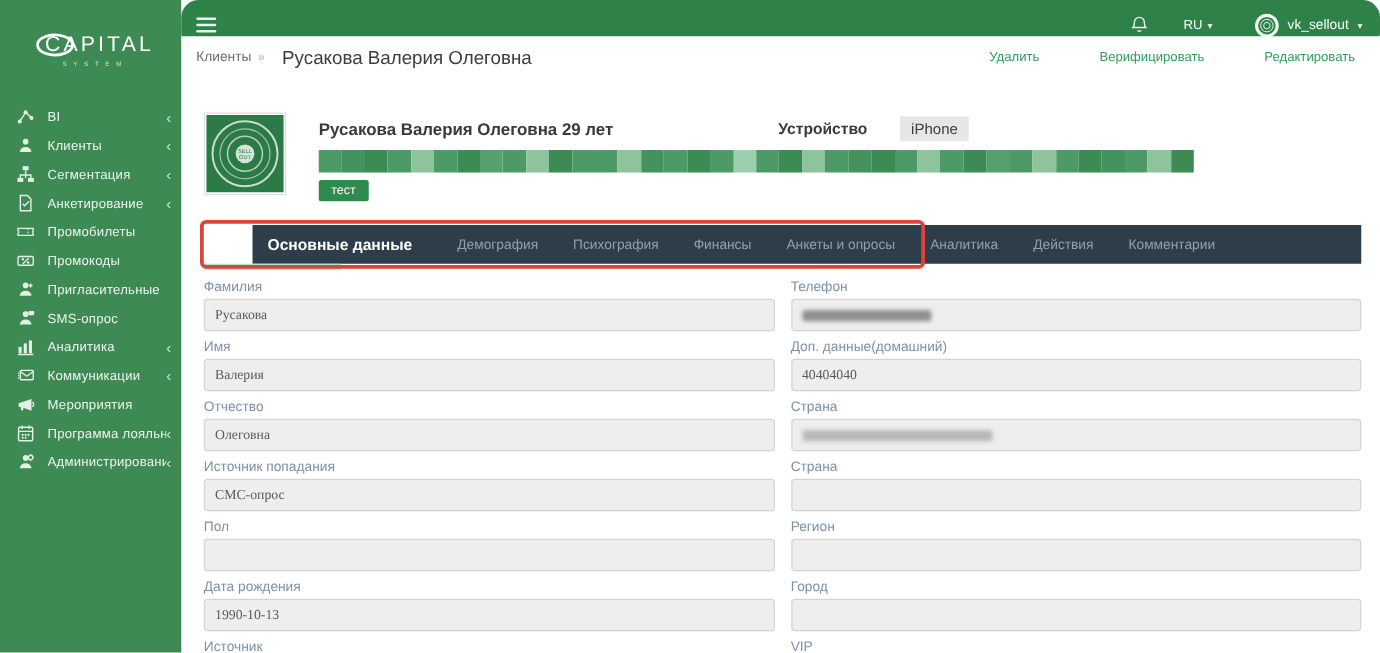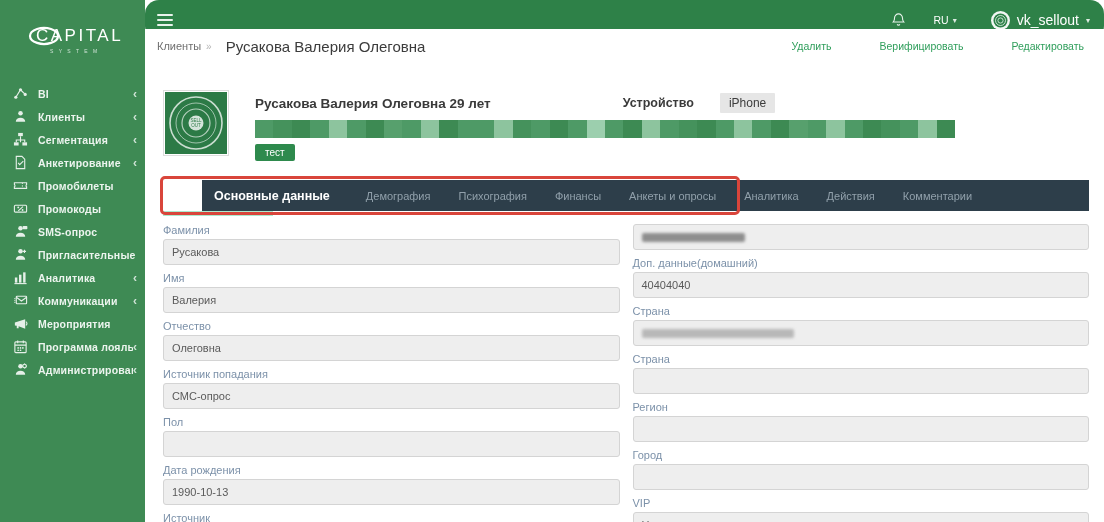--- a/index.html
+++ b/index.html
@@ -6,38 +6,38 @@
   html,body { width:1104px; height:522px; overflow:hidden;
     font-family:"Liberation Sans", sans-serif; background:#fff; }
 
   
   .sidebar { position:absolute; left:0; top:0; width:145px; height:522px;
     background:#3e8a54; z-index:3; }
   .logo { padding:22px 0 14px 14px; }
   .logo svg { display:block; }
   .menu { margin-top:6px; }
   .menu-item { display:flex; align-items:center; height:23px; padding:0 8px 0 13px;
-    color:#ecf4ee; font-size:10.5px; cursor:pointer;font-weight:bold; }
+    color:#ecf4ee; font-size:10.5px; cursor:pointer; }
   .menu-item .mi-icon { width:15px; height:15px; margin-right:10px; flex:0 0 15px; opacity:.95; }
   .menu-item .mi-label { flex:1; letter-spacing:.2px; white-space:nowrap; overflow:hidden; }
   .menu-item .mi-chevron { color:#cfe3d6; font-size:12px; line-height:1; }
 
   
   .topbar { position:absolute; left:145px; top:0; right:0; height:40px;
     background:#2e8148; display:flex; align-items:center; color:#fff;border-radius:14px; }
   .hamburger { width:16px; margin-left:12px; cursor:pointer; }
   .hamburger div { height:2px; background:#e9f3ec; margin:3px 0; border-radius:1px; }
   .topbar-right { margin-left:auto; display:flex; align-items:center; gap:0; }
   .bell { width:15px; height:16px; margin-right:28px; cursor:pointer; }
   .lang { display:flex; align-items:center; gap:4px; font-size:10.5px; margin-right:34px; cursor:pointer; }
   .caret { font-size:8px; color:#dcebe1; }
   .user { display:flex; align-items:center; gap:7px; margin-right:14px; cursor:pointer; }
   .user .mini-avatar { width:19px; height:19px; border-radius:50%; background:#f2f6f3;
     display:flex; align-items:center; justify-content:center; }
-  .user .uname { font-size:14px;text-align:right; }
+  .user .uname { font-size:11px;text-align:right; }
 
   
   .crumb-row { position:absolute; left:145px; top:29px; right:0; height:34px; background:#fff;
     display:flex; align-items:center; padding:0 20px 0 12px; }
   .crumb { font-size:11px; color:#6f6f6f; }
   .crumb-sep { font-size:10px; color:#b5b5b5; margin:0 6px 0 5px; }
   .page-title { font-size:15px; color:#3c3c3c; margin-left:8px; }
   .actions { margin-left:auto; display:flex; gap:48px; }
   .action-link { font-size:10.5px; color:#2f9e5b; cursor:pointer; text-decoration:none; }
 
@@ -68,21 +68,21 @@
   .tab-underline { position:absolute; left:0; top:31px; width:110px; height:5px; background:#aceace; }
   .tabs-highlight { position:absolute; left:-3px; top:-4px; width:580px; height:39px;
     border:3px solid #d9453b; border-radius:5px; pointer-events:none; }
 
   
   .form { display:flex; gap:13px; margin-top:13px; }
   .form-col { flex:1; }
   .field { margin-bottom:7px; }
   .field-label { font-size:11px; color:#7c91a9; line-height:13px; margin-bottom:2px; }
   .field-input { height:26px; background:#eee; border:1px solid #d4d4d4; border-radius:3px;
-    font-size:11px; color:#5a5a5a; display:flex; align-items:center; padding:12px 8px; }
+    font-size:11px; color:#5a5a5a; display:flex; align-items:center; padding:12px 8px;font-family:Liberation Serif, serif; }
   .redact { height:9px; border-radius:2px; filter:blur(1.6px); }
   .redact.dark { width:103px; background:#8e8e8e; }
   .redact.light { width:152px; background:#b8b8b8; }
 </style>
 </head>
 <body>
 
 <aside class="sidebar">
   <div class="logo">
     <svg width="112" height="40" viewBox="0 0 112 40">
@@ -141,31 +141,31 @@
             <circle cx="5.6" cy="6.8" r="1" fill="#eef5f0"></circle>
             <circle cx="10.2" cy="9.6" r="1" fill="#eef5f0"></circle>
             <path d="M10.6 6 l-5 4.6" fill="none" stroke="#eef5f0" stroke-width="1.2"></path>
           </svg></span>
         <span class="mi-label">Промокоды</span>
       </div>
       <div class="menu-item">
         <span class="mi-icon"><svg viewBox="0 0 16 16" width="15" height="15">
             <circle cx="8" cy="4.6" r="2.4" fill="#eef5f0"></circle>
             <path d="M3 13.5 a5 4.3 0 0 1 10 0 z" fill="#eef5f0"></path>
-            <rect x="10.3" y="2" width="5" height="3.6" rx=".8" fill="#eef5f0"></rect>
-          </svg></span>
-        <span class="mi-label">SMS-опрос</span>
+            <path d="M12.2 3 v3.4 M10.5 4.7 h3.4" fill="none" stroke="#eef5f0" stroke-width="1.2"></path>
+          </svg></span>
+        <span class="mi-label">Пригласительные</span>
       </div>
       <div class="menu-item">
         <span class="mi-icon"><svg viewBox="0 0 16 16" width="15" height="15">
             <circle cx="8" cy="4.6" r="2.4" fill="#eef5f0"></circle>
             <path d="M3 13.5 a5 4.3 0 0 1 10 0 z" fill="#eef5f0"></path>
-            <path d="M12.2 3 v3.4 M10.5 4.7 h3.4" fill="none" stroke="#eef5f0" stroke-width="1.2"></path>
-          </svg></span>
-        <span class="mi-label">Пригласительные</span>
+            <rect x="10.3" y="2" width="5" height="3.6" rx=".8" fill="#eef5f0"></rect>
+          </svg></span>
+        <span class="mi-label">SMS-опрос</span>
       </div>
       <div class="menu-item">
         <span class="mi-icon"><svg viewBox="0 0 16 16" width="15" height="15">
             <rect x="2" y="8" width="2.6" height="5.5" fill="#eef5f0"></rect>
             <rect x="6.4" y="5" width="2.6" height="8.5" fill="#eef5f0"></rect>
             <rect x="10.8" y="2.5" width="2.6" height="11" fill="#eef5f0"></rect>
             <path d="M1.5 14.5 h13" fill="none" stroke="#eef5f0" stroke-width="1.2"></path>
           </svg></span>
         <span class="mi-label">Аналитика</span>
         <span class="mi-chevron">‹</span>
@@ -360,20 +360,21 @@
         <div class="field">
           <div class="field-label">Источник</div>
           <div class="field-input">Нет источников</div>
         </div>
         <div class="field">
           <div class="field-label">Подысточник</div>
         </div>
       </div>
     <div class="form-col" id="form-right">
         <div class="field">
+          <div class="field-label">Телефон</div>
           <div class="field-input">
             <div class="redact dark"></div>
           </div>
         </div>
         <div class="field">
           <div class="field-label">Доп. данные(домашний)</div>
           <div class="field-input">40404040</div>
         </div>
         <div class="field">
           <div class="field-label">Страна</div>

